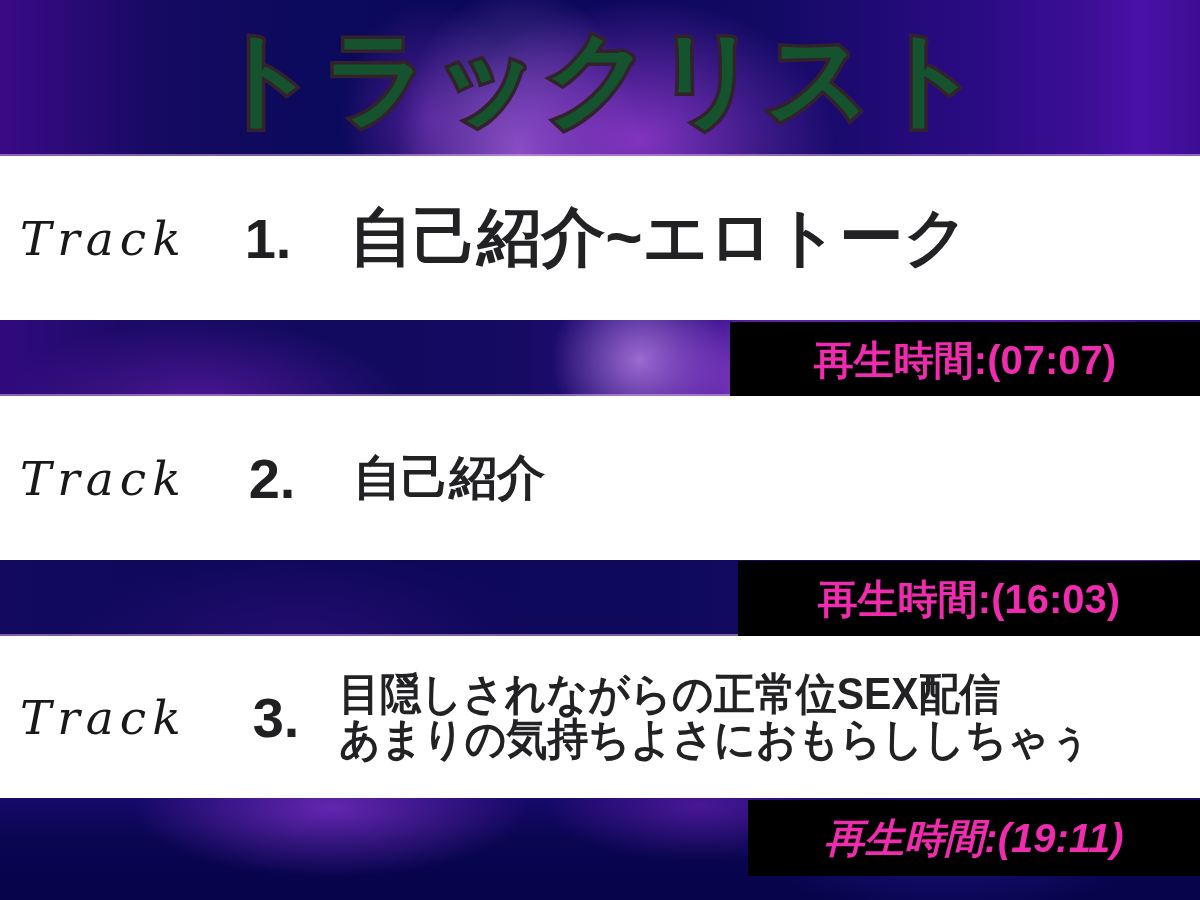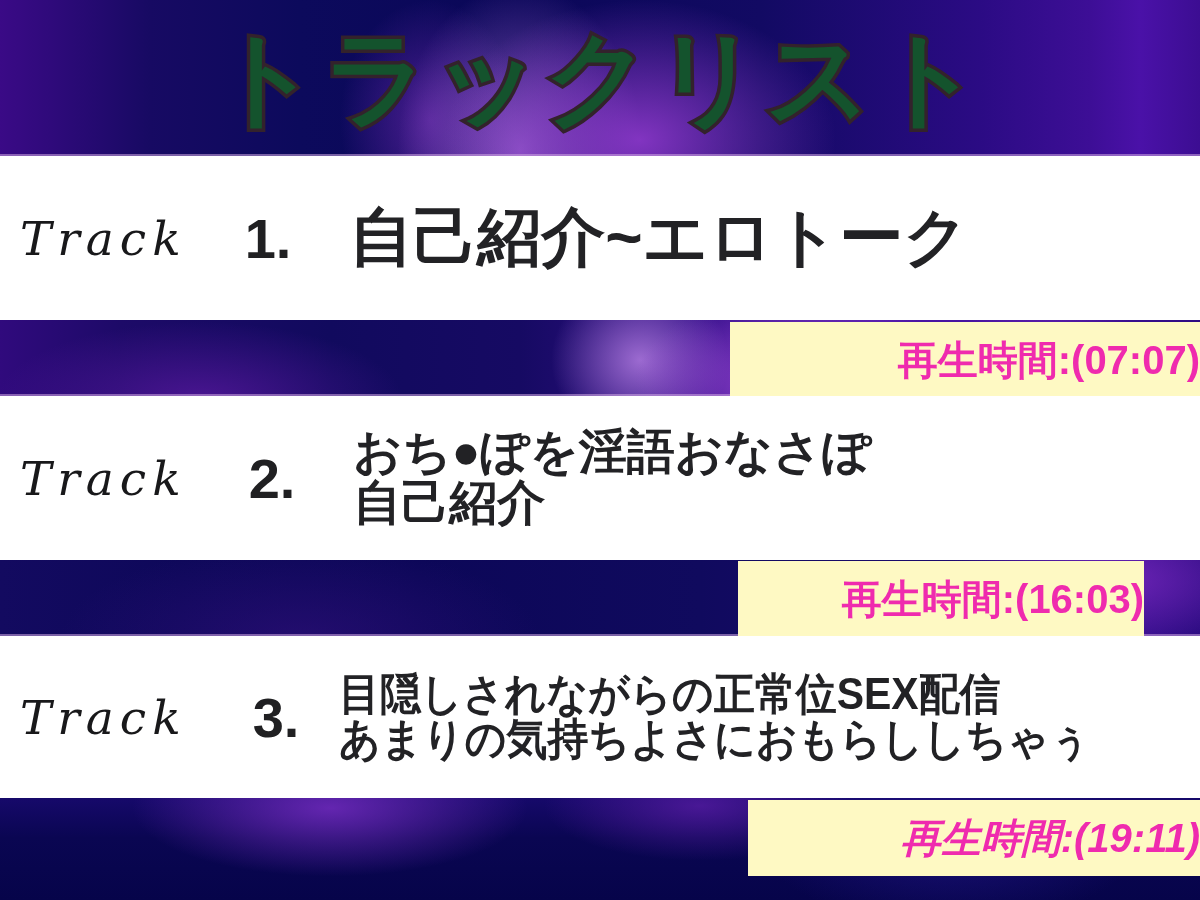--- a/index.html
+++ b/index.html
@@ -150,35 +150,35 @@
     font-size: 44px;
     margin-left: 12px;
     line-height: 1.02;
     transform: scaleX(0.93);
     transform-origin: left center;
   }
 
   
   .chip {
     position: absolute;
-    background: #fef9c3;
+    background: #000000;
     display: flex;
     align-items: center;
-    justify-content: flex-end;
+    justify-content: center;
   }
   .chip-label {
     font-family: "Liberation Sans", sans-serif;
     font-weight: bold;
     font-size: 40px;
     color: #ef2bae;
     white-space: nowrap;
     letter-spacing: 0px;
   }
   .chip-1 { left: 730px; top: 322px; width: 470px; height: 76px; }
-  .chip-2 { left: 738px; top: 561px; width: 406px; height: 76px; }
+  .chip-2 { left: 738px; top: 561px; width: 462px; height: 76px; }
   .chip-3 { left: 748px; top: 800px; width: 452px; height: 76px; font-style: italic; }
 
   
   .poster-title {
     position: absolute;
     left: 0;
     top: 22px;
     width: 1200px;
     text-align: center;
     font-family: "DejaVu Sans", sans-serif;
@@ -217,21 +217,20 @@
     </span>
   </div>
   <div class="chip chip-1">
     <span class="chip-label">再生時間:(07:07)</span>
   </div>
 
   <div class="row row-2">
     <span class="track-word">Track</span>
     <span class="track-num">2.</span>
     <span class="track-title">
-      <span class="ln">おち●ぽを淫語おなさぽ</span>
       <span class="ln">自己紹介</span>
     </span>
   </div>
   <div class="chip chip-2">
     <span class="chip-label">再生時間:(16:03)</span>
   </div>
 
   <div class="row row-3">
     <span class="track-word">Track</span>
     <span class="track-num">3.</span>

